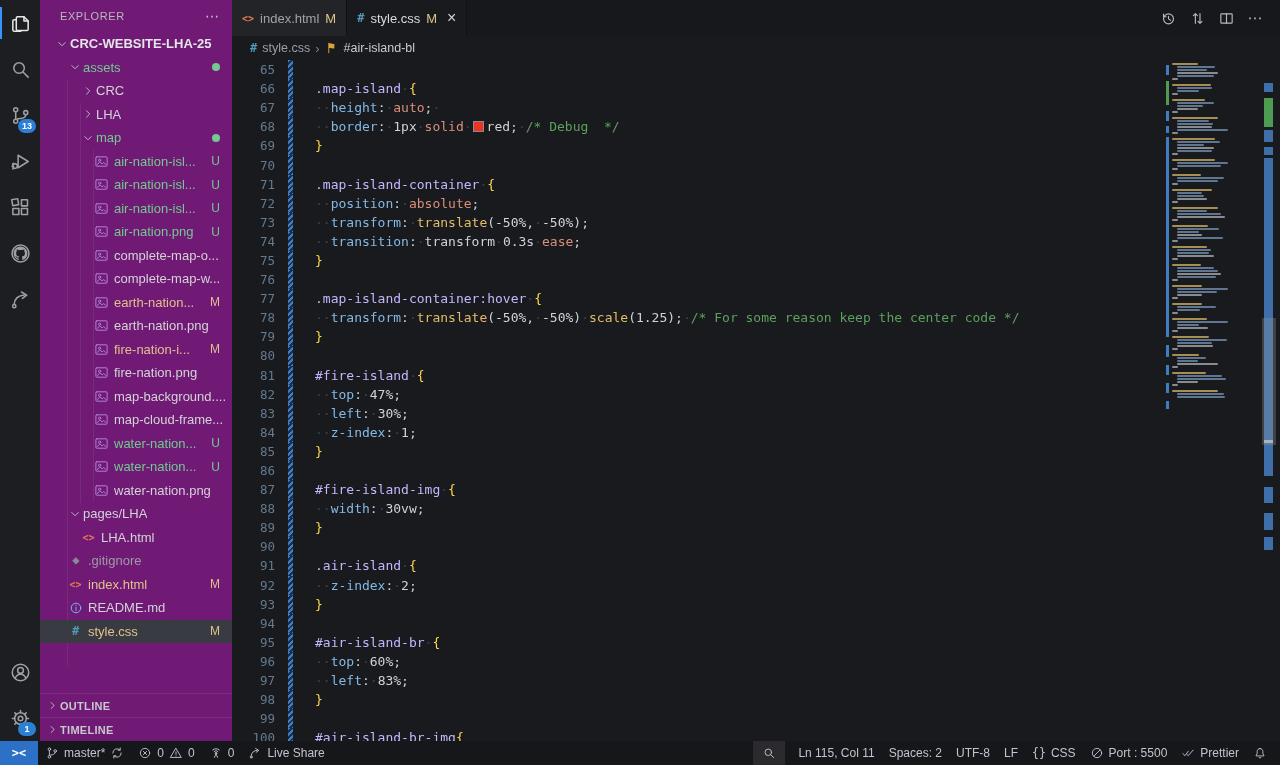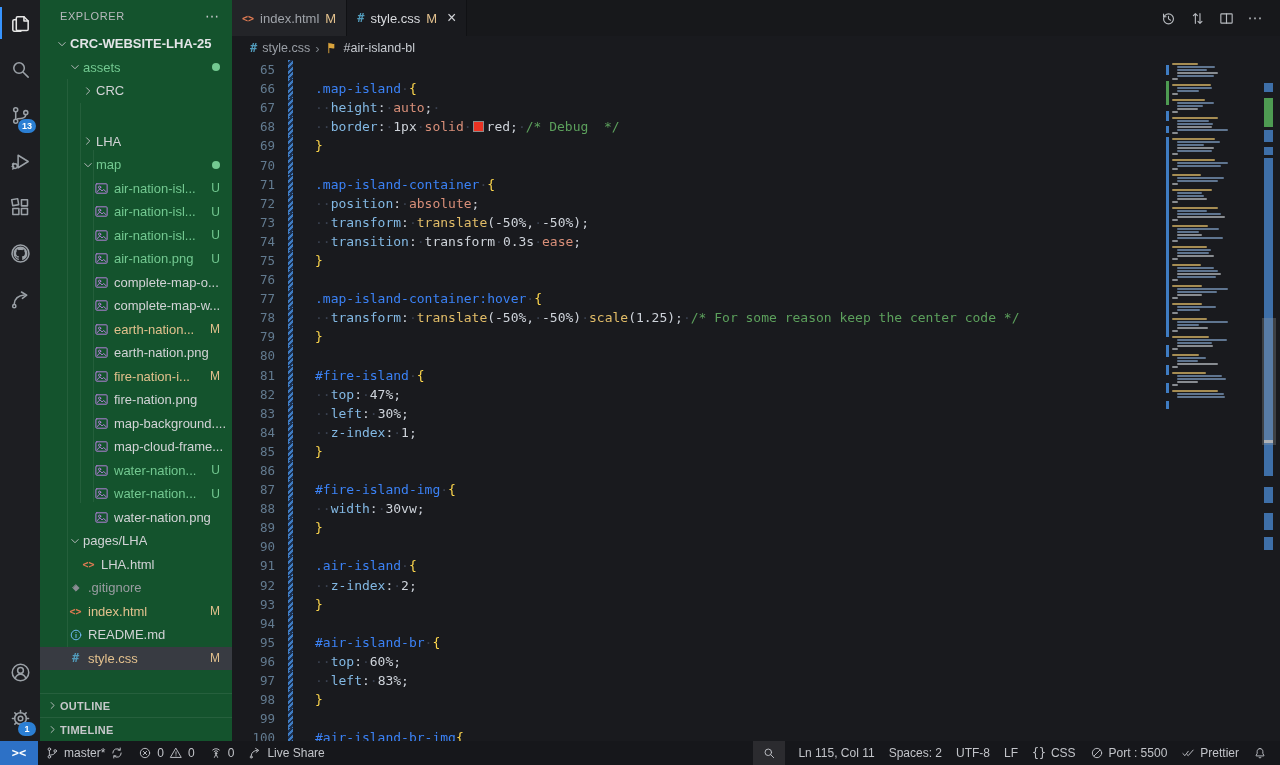--- a/index.html
+++ b/index.html
@@ -12,21 +12,21 @@
   .activity-bar{width:40px;background:#1d1e22;display:flex;flex-direction:column;align-items:stretch;}
   .ab-item{height:46px;display:flex;align-items:center;justify-content:center;position:relative;color:#9ba1a7;cursor:pointer;}
   .ab-item.active{color:#e6e6e6;}
   .ab-item.active::before{content:"";position:absolute;left:0;top:7px;bottom:7px;width:2px;background:#3794ff;}
   .ab-item svg{width:23px;height:23px;}
   .ab-badge{position:absolute;right:4px;bottom:5px;background:#2b7fd4;color:#fff;border-radius:9px;
             font-size:9px;line-height:14px;min-width:14px;height:14px;text-align:center;padding:0 2px;font-weight:bold;}
   .ab-spacer{flex:1;}
 
   
-  .sidebar{width:192px;background:#14532d;display:flex;flex-direction:column;position:relative;}
+  .sidebar{width:192px;background:#701a75;display:flex;flex-direction:column;position:relative;}
   .sb-header{height:32px;display:flex;align-items:center;padding:0 12px 0 20px;color:#b9babe;
              font-size:11px;letter-spacing:.6px;}
   .sb-header .more{margin-left:auto;color:#c6c7ca;font-size:14px;cursor:pointer;letter-spacing:1px;}
   .tree{flex:1;min-height:0;overflow:hidden;position:relative;}
   .trow{height:23.5px;display:flex;align-items:center;cursor:pointer;position:relative;white-space:nowrap;}
   .trow.sel{background:#383b42;}
   .trow .chev{width:16px;display:flex;justify-content:center;color:#c0c1c4;flex:none;}
   .trow .chev svg{width:14px;height:14px;}
   .trow .ficon{width:17px;margin-right:4px;flex:none;display:flex;justify-content:center;align-items:center;font-family:"DejaVu Sans Mono",monospace;}
   .trow .label{overflow:hidden;text-overflow:clip;}
@@ -67,21 +67,21 @@
 
   
   .editor{flex:1;min-height:0;position:relative;background:#191a1e;}
   .code-area{position:absolute;left:0;top:0;right:130px;bottom:0;overflow:hidden;}
   .cline{height:19.1px;display:flex;align-items:center;}
   .cline .ln{width:56px;flex:none;text-align:right;padding-right:13px;color:#637b90;
              font:12.5px "DejaVu Sans Mono",monospace;box-sizing:border-box;}
   .cline .gitbar{width:5px;align-self:stretch;flex:none;
       background:repeating-linear-gradient(135deg,#3f7cc2 0,#3f7cc2 2px,#1b3050 2px,#1b3050 4px);}
   .cline .ctext{padding-left:22px;font:13px/19.1px "DejaVu Sans Mono",monospace;white-space:pre;}
-  .tk-sel{color:#3b82f6}.tk-brace{color:#ffd84d}.tk-prop{color:#83b9e4}.tk-punc{color:#c9ced6}
+  .tk-sel{color:#c4b5fd}.tk-brace{color:#ffd84d}.tk-prop{color:#83b9e4}.tk-punc{color:#c9ced6}
   .tk-num{color:#ced3da}.tk-val{color:#d98f79}.tk-fn{color:#e2bd68}.tk-plain{color:#ced3da}
   .tk-cmt{color:#5ca05c;}.tk-ws{color:#3a4150}
   .tk-swatch{display:inline-block;width:9px;height:9px;background:#eb3323;border:1px solid #8b8b8b;
              margin:0 3px 0 1px;vertical-align:-1px;}
 
   .minimap{position:absolute;top:3px;right:19px;width:95px;bottom:0;overflow:hidden;}
   .mm-row{height:2px;margin-bottom:1px;border-radius:1px;}
   .mm-git{position:absolute;left:0;width:3px;}
   .scrollbar{position:absolute;right:0;top:0;bottom:0;width:18px;}
   .ov-mark{position:absolute;left:2px;width:9px;}
@@ -224,21 +224,21 @@
             <span class="badge"><span class="dotbadge"></span></span>
           </div>
           <div class="trow" style="padding-left: 40px;">
             <span class="chev">
               <svg viewBox="0 0 24 24" fill="none" stroke="currentColor" stroke-width="1.6" stroke-linecap="round" stroke-linejoin="round">
                 <path d="M9.5 6.5 15 12l-5.5 5.5"></path>
               </svg>
             </span>
             <span class="label c-normal">CRC</span>
           </div>
-          <div class="trow" style="padding-left: 40px; margin-top: 27px;">
+          <div class="trow" style="padding-left: 40px;">
             <span class="chev">
               <svg viewBox="0 0 24 24" fill="none" stroke="currentColor" stroke-width="1.6" stroke-linecap="round" stroke-linejoin="round">
                 <path d="M9.5 6.5 15 12l-5.5 5.5"></path>
               </svg>
             </span>
             <span class="label c-normal">LHA</span>
           </div>
           <div class="trow" style="padding-left: 40px;">
             <span class="chev">
               <svg viewBox="0 0 24 24" fill="none" stroke="currentColor" stroke-width="1.6" stroke-linecap="round" stroke-linejoin="round">

